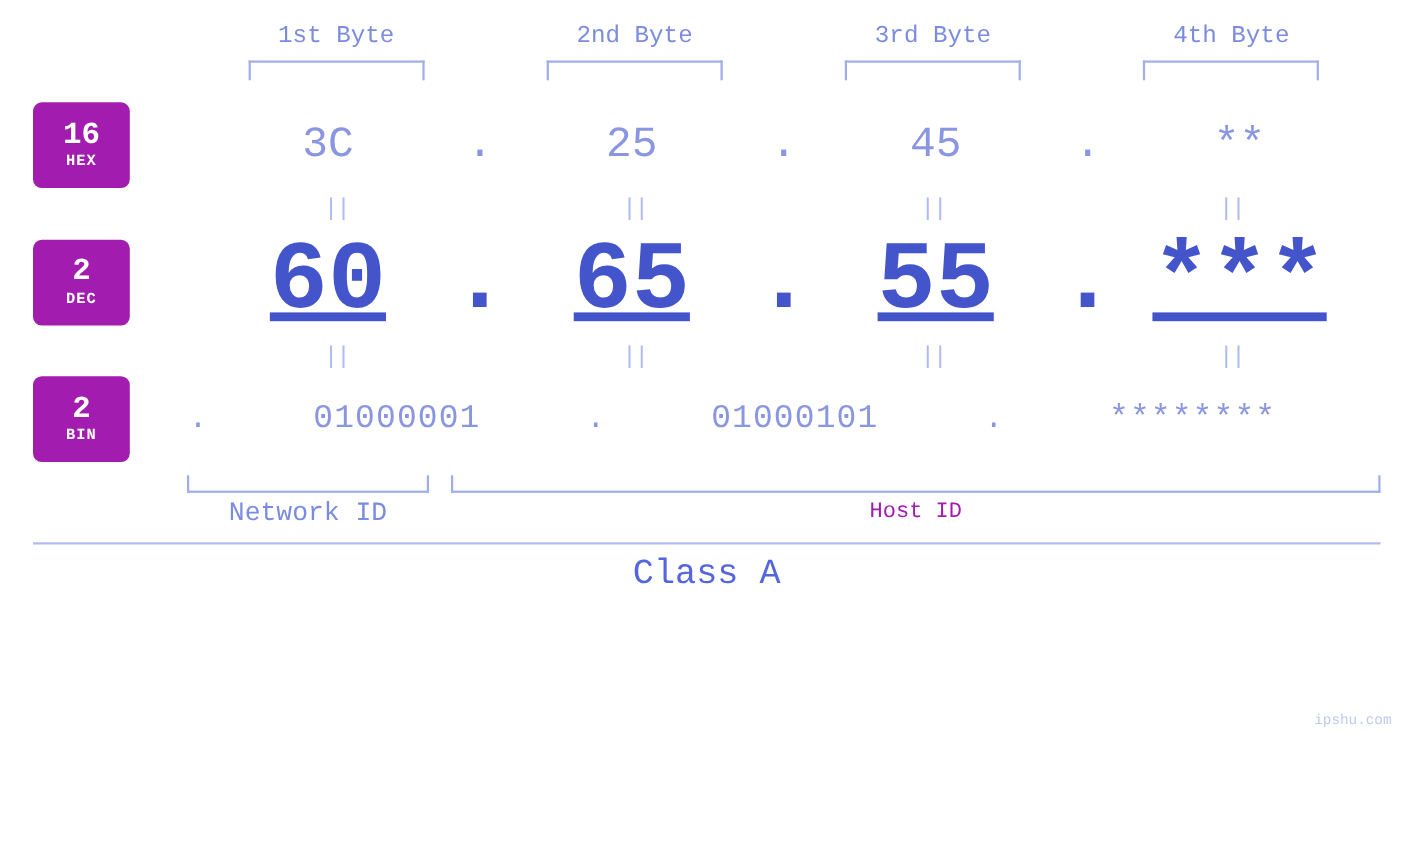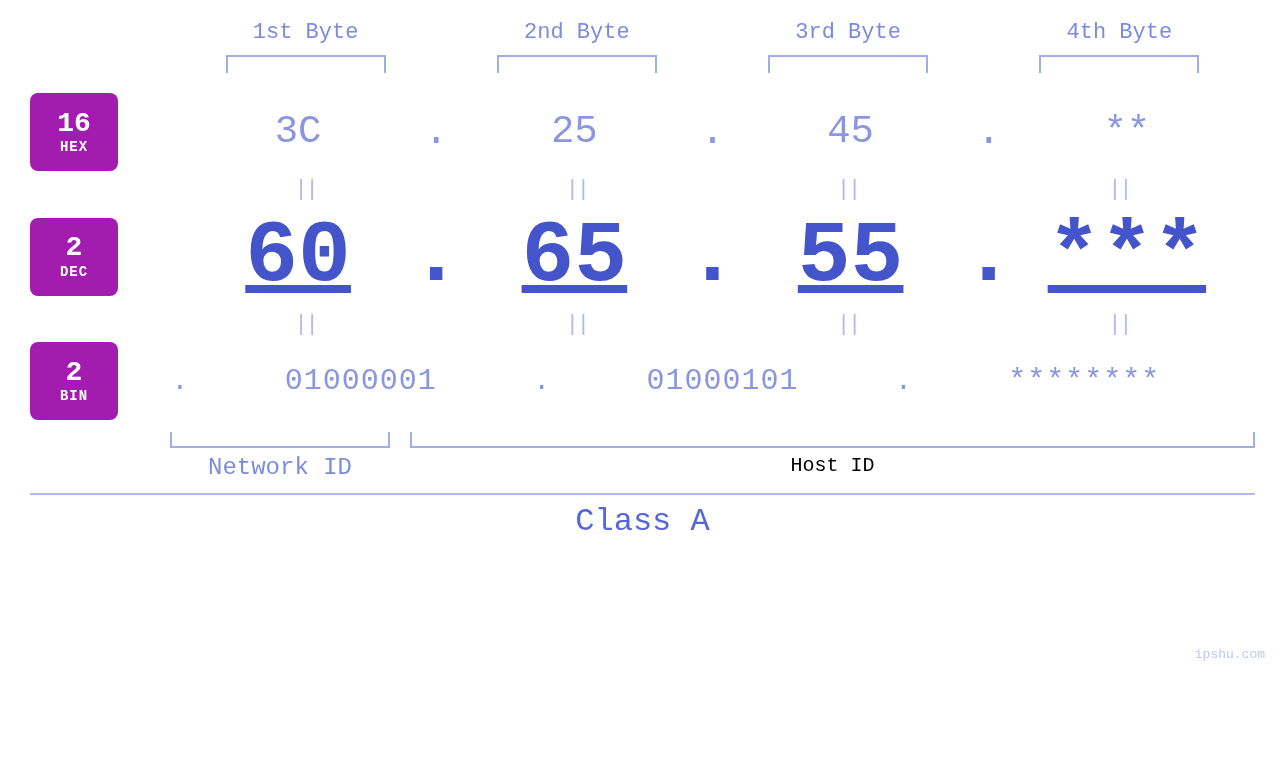--- a/index.html
+++ b/index.html
@@ -205,21 +205,21 @@
       text-align: center;
       color: #7b8cde;
       font-size: 24px;
       font-family: 'Courier New', Courier, monospace;
     }
 
     .host-id-label {
       flex: 1;
       margin-left: 20px;
       text-align: center;
-      color: #000000;
+      color: #a21caf;
       font-size: 20px;
       font-family: 'Courier New', Courier, monospace;
     }
 
     
     .class-row {
       margin-left: 0;
       margin-top: 12px;
       display: flex;
       flex-direction: column;

